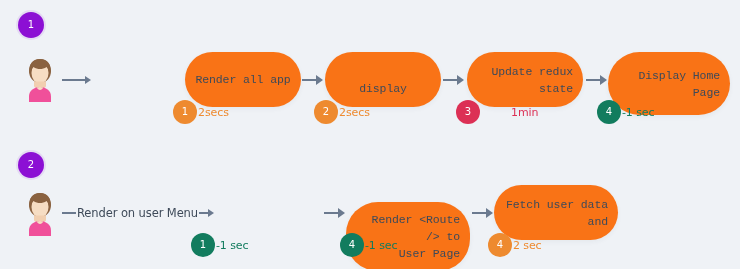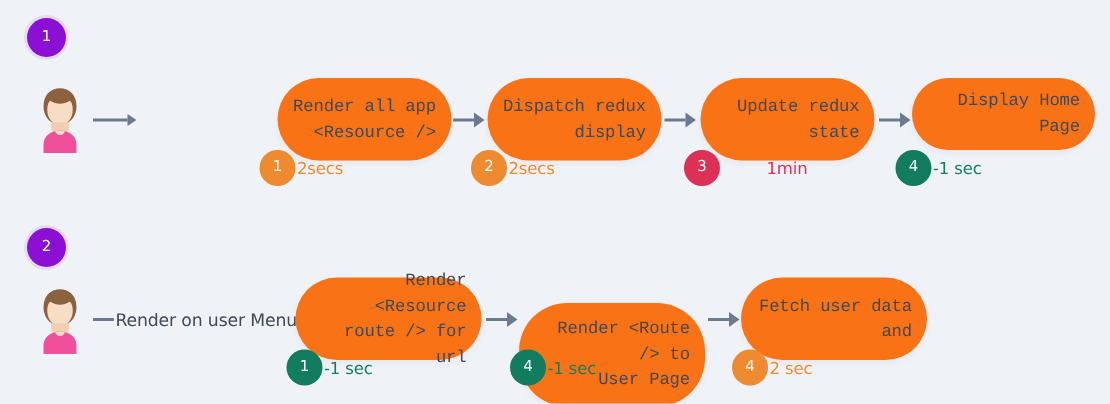--- a/index.html
+++ b/index.html
@@ -187,37 +187,36 @@
       <div class="line"></div>
       <div class="arrow-head">
         <div class="shaft"></div>
           <div class="tip"></div>
       </div>
     </div>
 
     <div class="card" style="left:185px; top:52px; width:116px; height:55px;">
       <div class="card-text">
         <span>Render all app</span><br>
-        <span>&lt;Resource /&gt;</span>
       </div>
     </div>
     <div class="timing" style="left:173px; top:100px;">
       <div class="tbadge" style="background:#ee8a2f;">1</div>
       <div class="tlabel" style="color:#ee8a2f;">2secs</div>
     </div>
 
     <div class="arrow" style="left:302px; top:75px;">
       <div class="shaft"></div>
         <div class="tip"></div>
     </div>
 
     <div class="multiplier" style="left:384px; top:36px;">x 600</div>
     <div class="card" style="left:325px; top:52px; width:116px; height:55px;">
       <div class="card-text">
-        <span>Dispatch redux</span><br>
+        <br>
         <span>display</span>
       </div>
     </div>
     <div class="timing" style="left:314px; top:100px;">
       <div class="tbadge" style="background:#ee8a2f;">2</div>
       <div class="tlabel" style="color:#ee8a2f;">2secs</div>
     </div>
 
     <div class="arrow" style="left:443px; top:75px;">
       <div class="shaft"></div>
@@ -233,21 +232,21 @@
     <div class="timing" style="left:456px; top:100px;">
       <div class="tbadge" style="background:#dc3055;">3</div>
       <div class="tlabel" style="color:#dc3055;margin-left:31px;">1min</div>
     </div>
 
     <div class="arrow" style="left:586px; top:75px;">
       <div class="shaft"></div>
         <div class="tip"></div>
     </div>
 
-    <div class="card" style="left:608px; top:52px; width:122px; height:48px;">
+    <div class="card" style="left:608px; top:52px; width:122px; height:63px;">
       <div class="card-text">
         <span>Display Home Page</span>
       </div>
     </div>
     <div class="timing" style="left:597px; top:100px;">
       <div class="tbadge" style="background:#127c5e;">4</div>
       <div class="tlabel" style="color:#127c5e;">-1 sec</div>
     </div>
   </div>
 
@@ -268,26 +267,20 @@
 
     <div class="connector" style="left:62px; top:64px;">
       <div class="line"></div>
       <div class="conn-label">Render on user Menu</div>
       <div class="arrow-head">
         <div class="shaft"></div>
           <div class="tip"></div>
       </div>
     </div>
 
-    <div class="card" style="left:197px; top:45px; width:124px; height:55px;">
-      <div class="card-text">
-        <span>Render &lt;Resource</span><br>
-        <span>route /&gt; for url</span>
-      </div>
-    </div>
     <div class="timing" style="left:191px; top:93px;">
       <div class="tbadge" style="background:#127c5e;">1</div>
       <div class="tlabel" style="color:#127c5e;">-1 sec</div>
     </div>
 
     <div class="arrow" style="left:324px; top:68px;">
       <div class="shaft"></div>
         <div class="tip"></div>
     </div>
 

